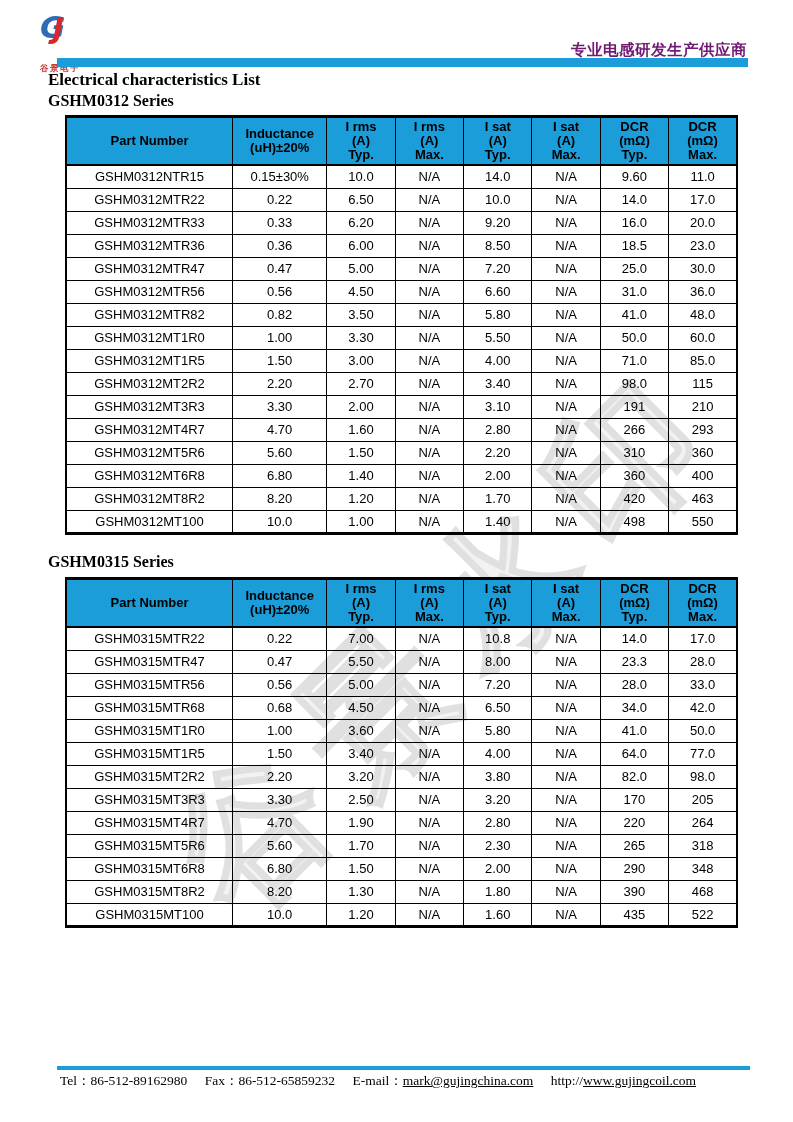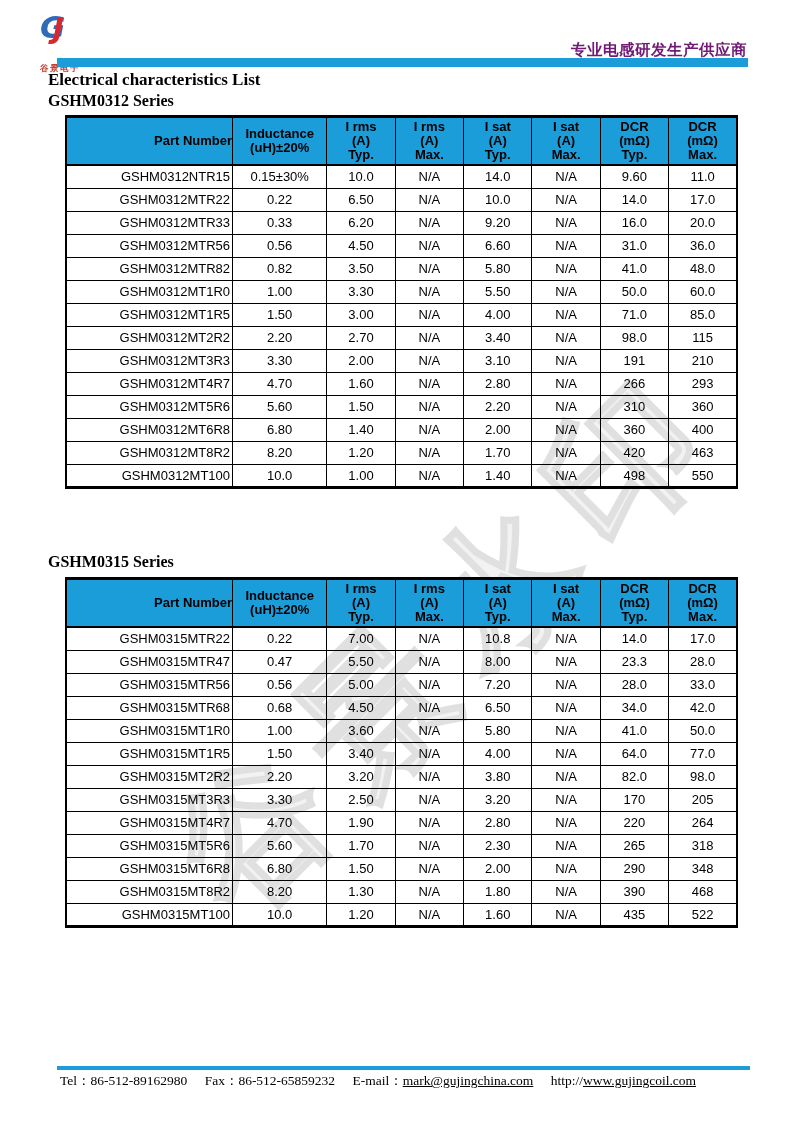--- a/index.html
+++ b/index.html
@@ -55,21 +55,21 @@
     background:var(--accent); border:1px solid #000; border-bottom:2px solid #000;
     font-size:13px; font-weight:bold; color:#000; line-height:14px; padding:2px 0;
     text-align:center; vertical-align:middle;
   }
   table.spec thead tr { height:48px; }
   table.spec tbody tr { height:23px; }
   table.spec td {
     border:1px solid #000; font-size:13px; color:#000; text-align:center;
     vertical-align:middle; padding:0 2px; white-space:nowrap; background:transparent;
   }
-  table.spec th:nth-child(1), table.spec td:nth-child(1) { width:24.6%;text-align:right; }
+  table.spec th:nth-child(1), table.spec td:nth-child(1) { width:24.6%; }
   table.spec th:nth-child(2), table.spec td:nth-child(2) { width:13.9%; }
 
   
   .watermark {
     position:absolute; left:100px; top:565px; z-index:0;
     transform:rotate(-45deg); white-space:nowrap; pointer-events:none;
     font-size:148px; font-weight:bold; letter-spacing:26px; line-height:148px;
     color:#efefef; -webkit-text-stroke:2.5px var(--wm); opacity:0.8;
   }
   .layer { position:relative; z-index:1; }
@@ -144,20 +144,40 @@
             <td>GSHM0312MTR33</td>
             <td>0.33</td>
             <td>6.20</td>
             <td>N/A</td>
             <td>9.20</td>
             <td>N/A</td>
             <td>16.0</td>
             <td>20.0</td>
           </tr>
           <tr>
+            <td>GSHM0312MTR36</td>
+            <td>0.36</td>
+            <td>6.00</td>
+            <td>N/A</td>
+            <td>8.50</td>
+            <td>N/A</td>
+            <td>18.5</td>
+            <td>23.0</td>
+          </tr>
+          <tr>
+            <td>GSHM0312MTR47</td>
+            <td>0.47</td>
+            <td>5.00</td>
+            <td>N/A</td>
+            <td>7.20</td>
+            <td>N/A</td>
+            <td>25.0</td>
+            <td>30.0</td>
+          </tr>
+          <tr>
             <td>GSHM0312MTR56</td>
             <td>0.56</td>
             <td>4.50</td>
             <td>N/A</td>
             <td>6.60</td>
             <td>N/A</td>
             <td>31.0</td>
             <td>36.0</td>
           </tr>
           <tr>

